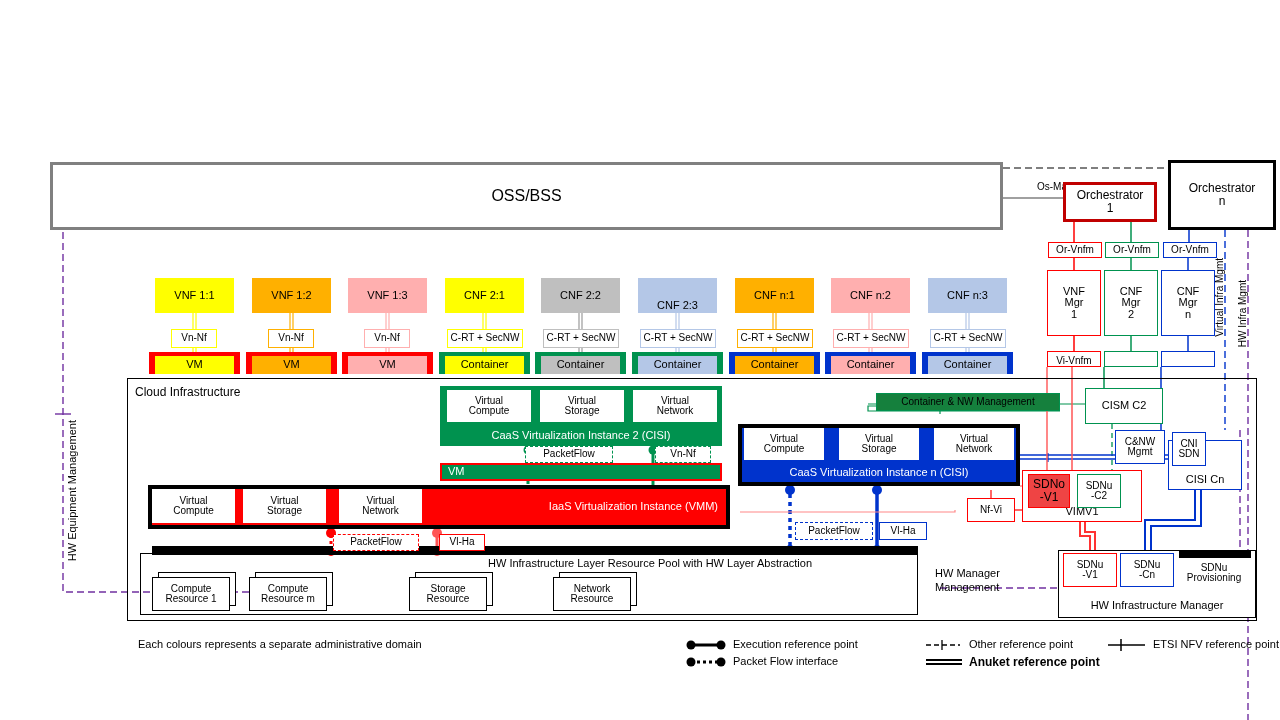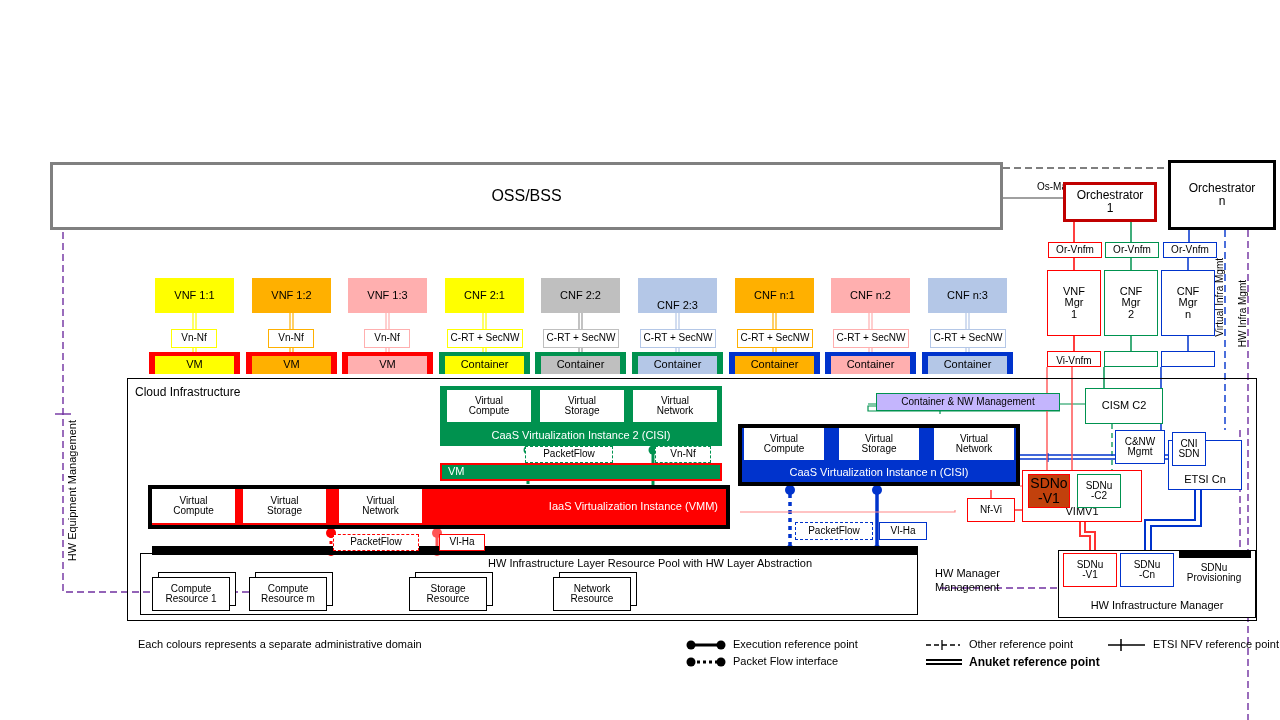--- a/index.html
+++ b/index.html
@@ -343,41 +343,41 @@
       <span>Storage</span>
       <span>Resource</span>
     </div>
     <div class="abs ctr lbl" style="left: 559px; top: 572px; width: 78px; height: 34px; background: rgb(255, 255, 255); border: 1px solid rgb(0, 0, 0); color: rgb(0, 0, 0); font-size: 10px; z-index: 4; flex-direction: column; padding: 0px; justify-content: center;">
       <span></span>
     </div>
     <div class="abs ctr lbl" style="left: 553px; top: 577px; width: 78px; height: 34px; background: rgb(255, 255, 255); border: 1px solid rgb(0, 0, 0); color: rgb(0, 0, 0); font-size: 10px; z-index: 5; flex-direction: column; padding: 0px; justify-content: center;">
       <span>Network</span>
       <span>Resource</span>
     </div>
-    <div class="abs ctr lbl" style="left: 876px; top: 393px; width: 184px; height: 18px; background: #c4b5fd; border: 1px solid rgb(0, 146, 79); color: rgb(0, 0, 0); font-size: 10px; z-index: 5; flex-direction: column; padding: 0px; justify-content: center;">
+    <div class="abs ctr lbl" style="left: 876px; top: 393px; width: 184px; height: 18px; background: #15803d; border: 1px solid rgb(0, 146, 79); color: rgb(0, 0, 0); font-size: 10px; z-index: 5; flex-direction: column; padding: 0px; justify-content: center;">
       <span>Container &amp; NW Management</span>
     </div>
     <div class="abs ctr lbl" style="left: 1085px; top: 388px; width: 78px; height: 36px; background: rgb(255, 255, 255); border: 1px solid rgb(0, 146, 79); color: rgb(0, 0, 0); font-size: 11px; z-index: 5; flex-direction: column; padding: 0px; justify-content: center;">
       <span>CISM C2</span>
     </div>
     <div class="abs ctr lbl" style="left: 1115px; top: 430px; width: 50px; height: 34px; background: rgb(255, 255, 255); border: 1px solid rgb(0, 51, 204); color: rgb(0, 0, 0); font-size: 10px; z-index: 5; flex-direction: column; padding: 0px; justify-content: center;">
       <span>C&amp;NW</span>
       <span>Mgmt</span>
     </div>
     <div class="abs ctr lbl" style="left: 1172px; top: 432px; width: 34px; height: 34px; background: rgb(255, 255, 255); border: 1px solid rgb(0, 51, 204); color: rgb(0, 0, 0); font-size: 10px; z-index: 5; flex-direction: column; padding: 0px; justify-content: center;">
       <span>CNI</span>
       <span>SDN</span>
     </div>
     <div class="abs ctr lbl" style="left: 1168px; top: 440px; width: 74px; height: 50px; background: rgb(255, 255, 255); border: 1px solid rgb(0, 51, 204); color: rgb(0, 0, 0); font-size: 11px; z-index: 4; flex-direction: column; padding: 0px 0px 3px; justify-content: flex-end;">
-      <span>ETSI Cn</span>
+      <span>CISI Cn</span>
     </div>
     <div class="abs ctr lbl" style="left: 1022px; top: 470px; width: 120px; height: 52px; background: rgb(255, 255, 255); border: 1px solid rgb(255, 0, 0); color: rgb(0, 0, 0); font-size: 11px; z-index: 4; flex-direction: column; padding: 0px 0px 3px; justify-content: flex-end;">
       <span>VIMV1</span>
     </div>
-    <div class="abs ctr lbl" style="left: 1028px; top: 474px; width: 42px; height: 34px; background: #c2410c; border: 1px solid rgb(255, 0, 0); color: rgb(0, 0, 0); font-size: 14px; z-index: 6; flex-direction: column; padding: 0px; justify-content: center;">
+    <div class="abs ctr lbl" style="left: 1028px; top: 474px; width: 42px; height: 34px; background: #ef4444; border: 1px solid rgb(255, 0, 0); color: rgb(0, 0, 0); font-size: 12px; z-index: 6; flex-direction: column; padding: 0px; justify-content: center;">
       <span>SDNo</span>
       <span>-V1</span>
     </div>
     <div class="abs ctr lbl" style="left: 1077px; top: 474px; width: 44px; height: 34px; background: rgb(255, 255, 255); border: 1px solid rgb(0, 146, 79); color: rgb(0, 0, 0); font-size: 10px; z-index: 6; flex-direction: column; padding: 0px; justify-content: center;">
       <span>SDNu</span>
       <span>-C2</span>
     </div>
     <div class="abs ctr lbl" style="left: 967px; top: 498px; width: 48px; height: 24px; background: rgb(255, 255, 255); border: 1px solid rgb(255, 0, 0); color: rgb(0, 0, 0); font-size: 10px; z-index: 5; flex-direction: column; padding: 0px; justify-content: center;">
       <span>Nf-Vi</span>
     </div>

